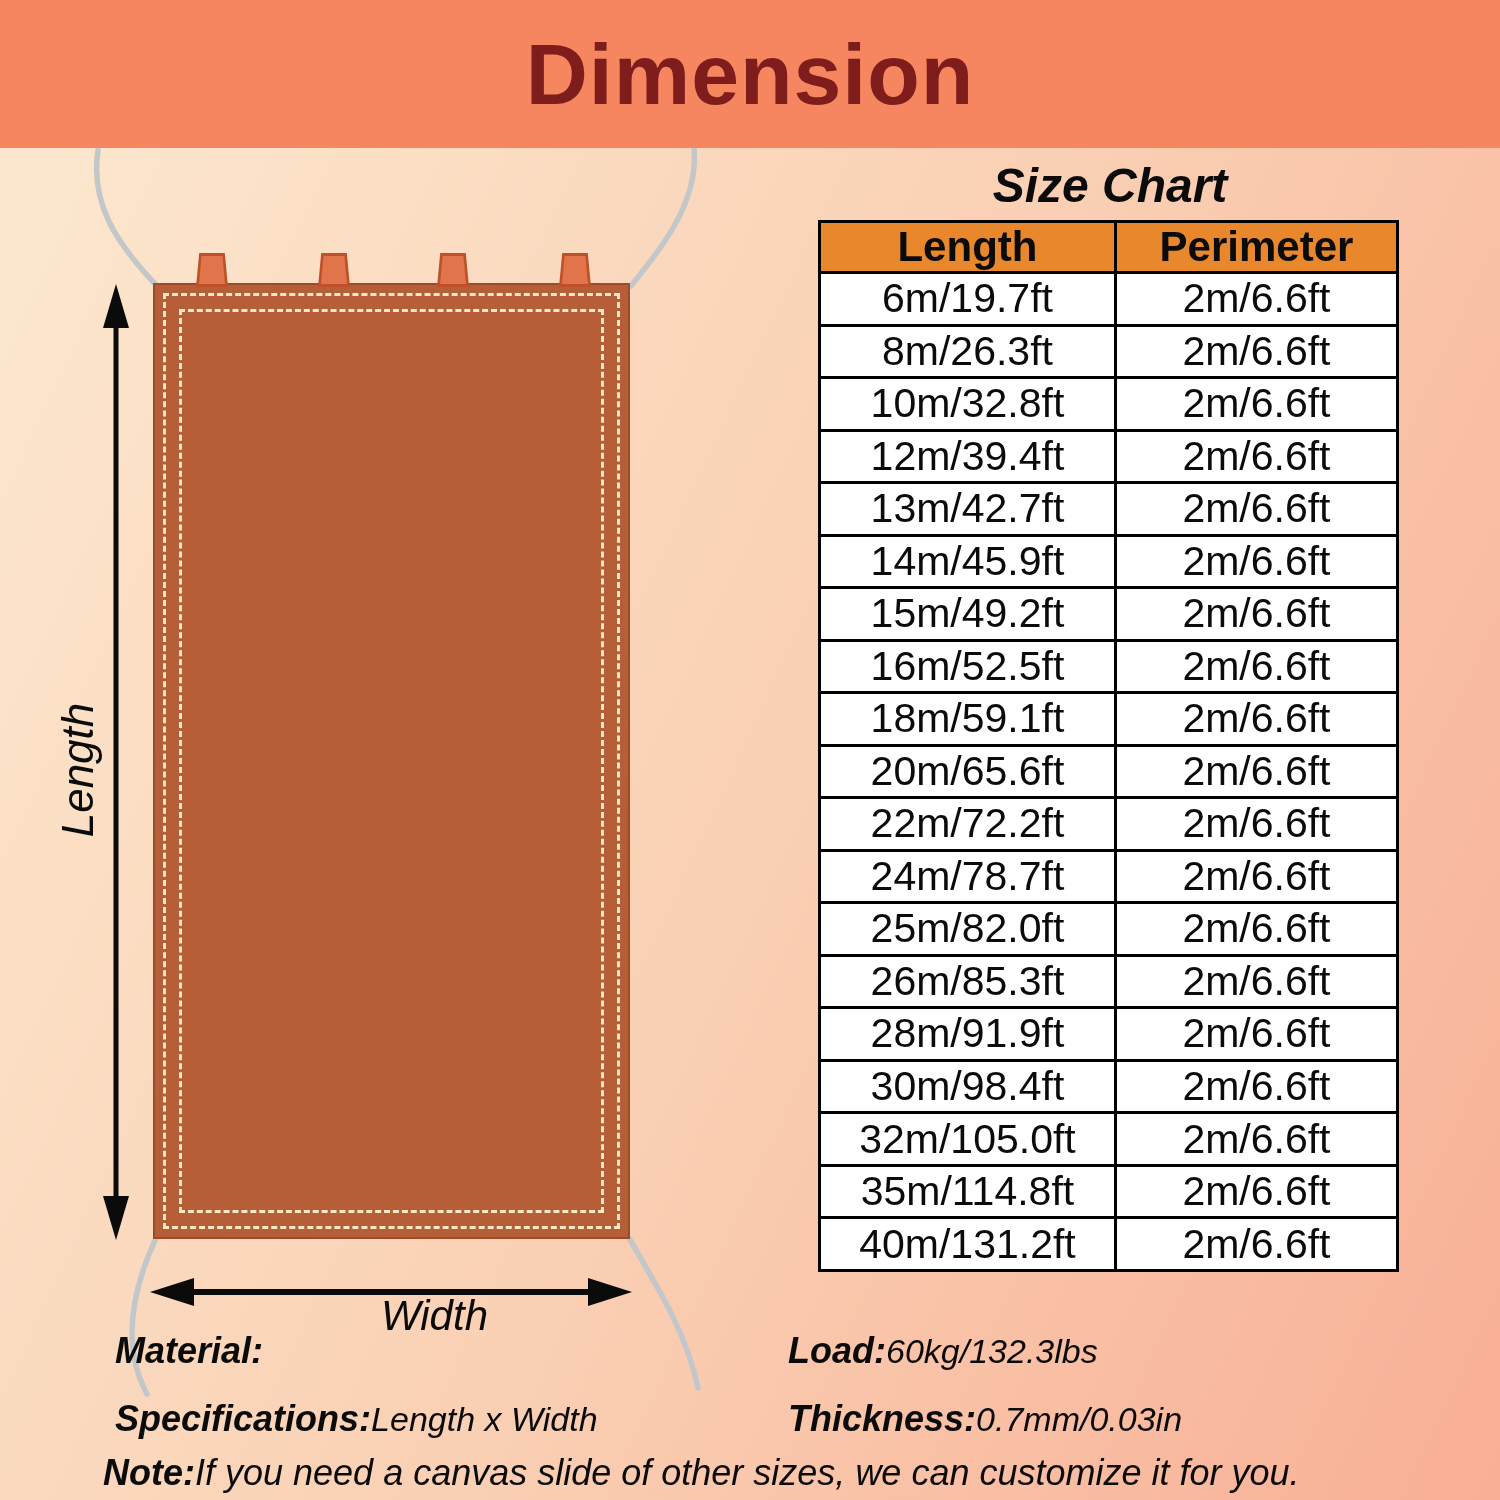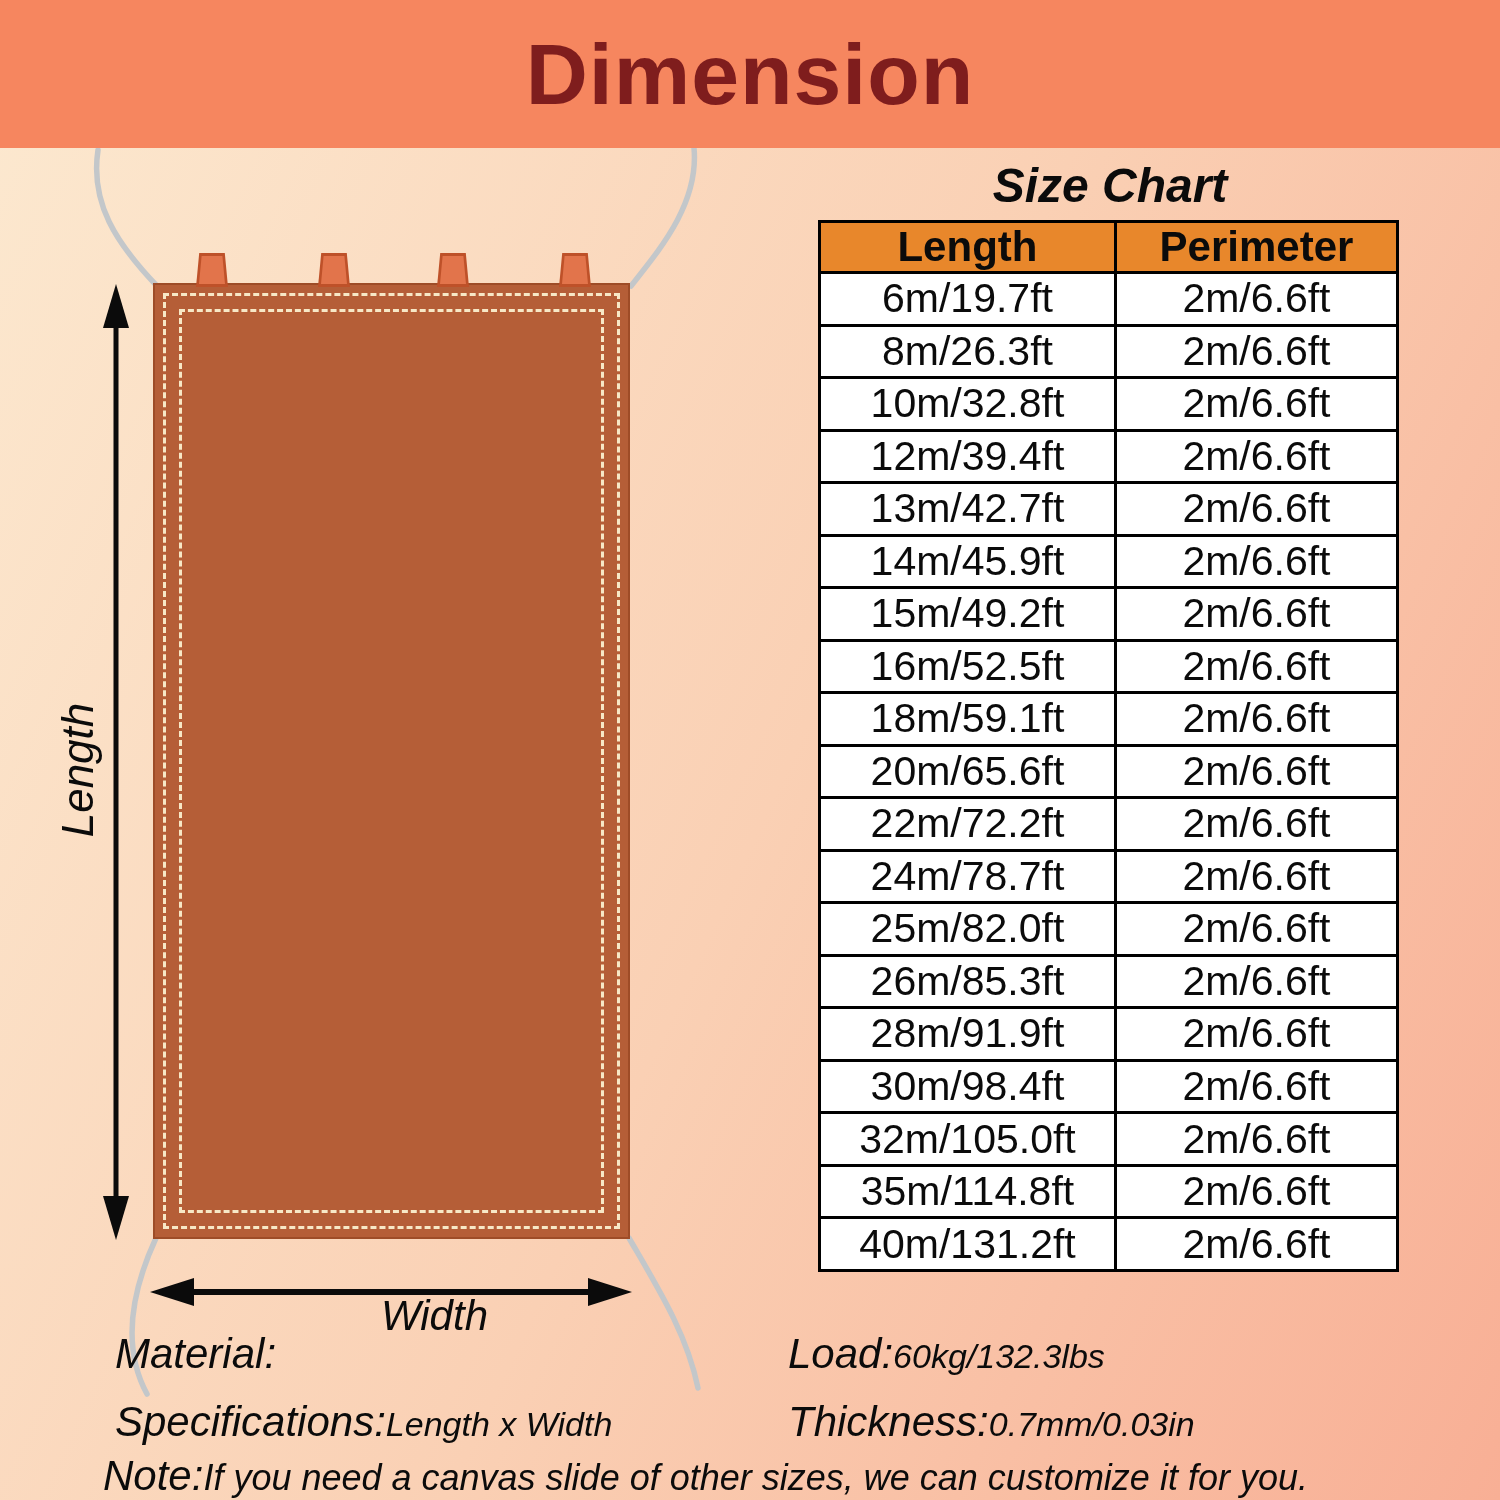--- a/index.html
+++ b/index.html
@@ -39,21 +39,21 @@
     font-size:48px;font-weight:bold;font-style:italic;}
   table.size-chart{position:absolute;left:818px;top:220px;width:581px;height:1052px;
     border-collapse:collapse;table-layout:fixed;}
   table.size-chart th,table.size-chart td{border:3px solid #000;text-align:center;
     vertical-align:middle;padding:0;overflow:hidden;}
   table.size-chart th{background:var(--table-header);font-size:42px;font-weight:bold;}
   table.size-chart td{background:var(--cell-bg);font-size:41px;font-weight:normal;}
   col.c-length{width:51.2%;} col.c-perimeter{width:48.8%;}
   
   .spec-line{position:absolute;display:flex;align-items:baseline;white-space:nowrap;}
-  .spec-label{font-weight:normal;font-style:italic;font-size:42px;}
+  .spec-label{font-weight:bold;font-style:italic;font-size:36px;}
   .spec-value{font-style:italic;font-size:34px;}
   .line-material{left:115px;top:1330px;}
   .line-load{left:788px;top:1330px;}
   .line-specifications{left:115px;top:1398px;}
   .line-thickness{left:788px;top:1398px;}
   .line-note{left:103px;top:1452px;}
   .line-note .spec-value{font-size:36px;}
 </style>
 </head>
 <body>

